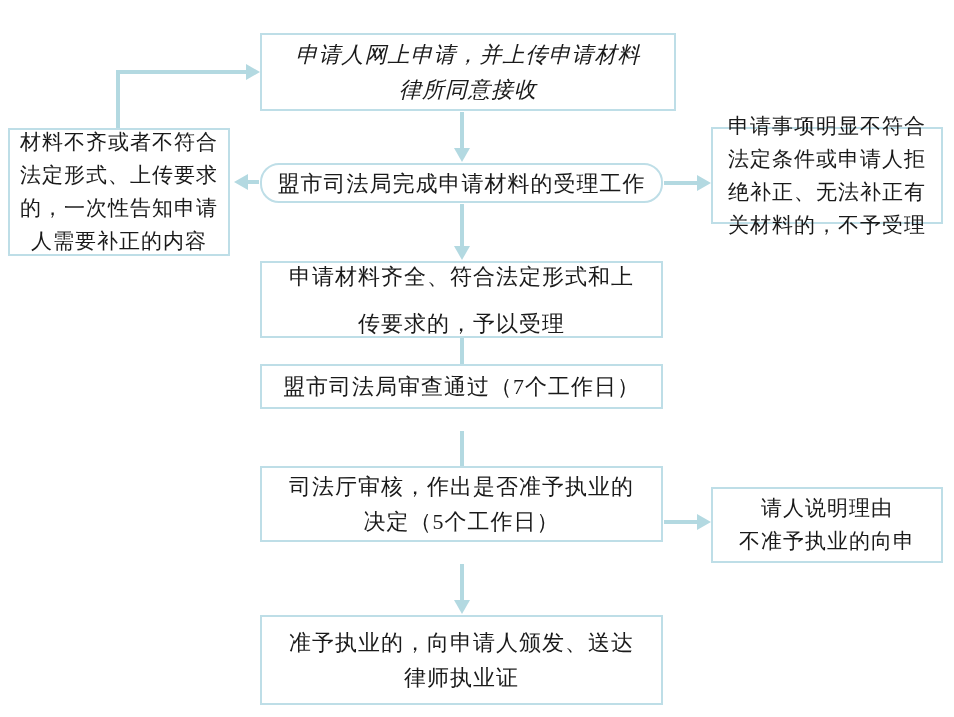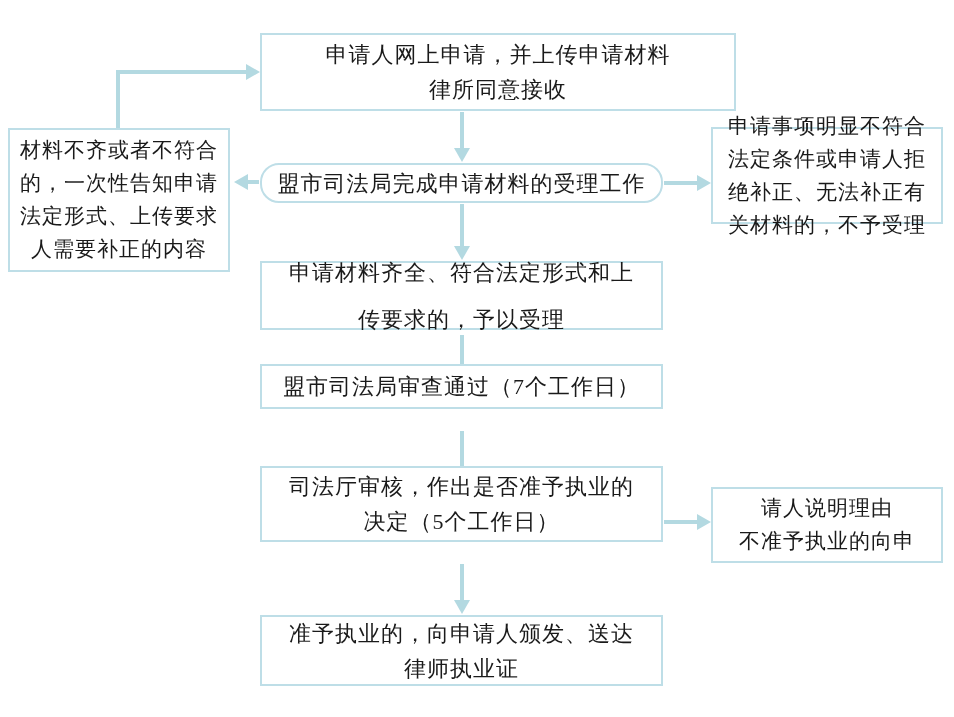--- a/index.html
+++ b/index.html
@@ -34,29 +34,29 @@
     font-size: 22px;
     line-height: 35px;
     letter-spacing: 1px;
   }
   .side-col .line {
     font-size: 21px;
     line-height: 33px;
     letter-spacing: 1px;
   }
   
-  #node-online-application   { left: 260px; top: 33px;  width: 476px; height: 78px; }
+  #node-online-application   { left: 260px; top: 33px;  width: 416px; height: 78px; font-style: italic; }
   #node-acceptance-processing{ left: 260px; top: 163px; width: 403px; height: 40px; border-radius: 19px; }
-  #node-supplement-notice    { left: 8px;   top: 128px; width: 222px; height: 144px; }
+  #node-supplement-notice    { left: 8px;   top: 128px; width: 222px; height: 128px; }
   #node-rejection-notice     { left: 711px; top: 127px; width: 232px; height: 97px; }
-  #node-accepted             { left: 260px; top: 261px; width: 403px; height: 69px; gap: 12px; }
+  #node-accepted             { left: 260px; top: 261px; width: 403px; height: 77px; gap: 12px; }
   #node-city-review          { left: 260px; top: 364px; width: 403px; height: 45px; }
   #node-department-decision  { left: 260px; top: 466px; width: 403px; height: 76px; }
   #node-denial-explanation   { left: 711px; top: 487px; width: 232px; height: 76px; }
-  #node-license-issuance     { left: 260px; top: 615px; width: 403px; height: 71px; }
+  #node-license-issuance     { left: 260px; top: 615px; width: 403px; height: 90px; }
 
   #connector-layer {
     position: absolute;
     left: 0;
     top: 0;
     width: 954px;
     height: 717px;
     pointer-events: none;
   }
   #connector-layer .stem {
@@ -126,22 +126,22 @@
     <div class="line">申请人网上申请，并上传申请材料</div>
     <div class="line">律所同意接收</div>
   </div>
 
   <div class="node center-col" id="node-acceptance-processing">
     <div class="line">盟市司法局完成申请材料的受理工作</div>
   </div>
 
   <div class="node side-col" id="node-supplement-notice">
     <div class="line">材料不齐或者不符合</div>
+    <div class="line">法定形式、上传要求</div>
     <div class="line">的，一次性告知申请</div>
-    <div class="line">法定形式、上传要求</div>
     <div class="line">人需要补正的内容</div>
   </div>
 
   <div class="node side-col" id="node-rejection-notice">
     <div class="line">申请事项明显不符合</div>
     <div class="line">法定条件或申请人拒</div>
     <div class="line">绝补正、无法补正有</div>
     <div class="line">关材料的，不予受理</div>
   </div>
 

